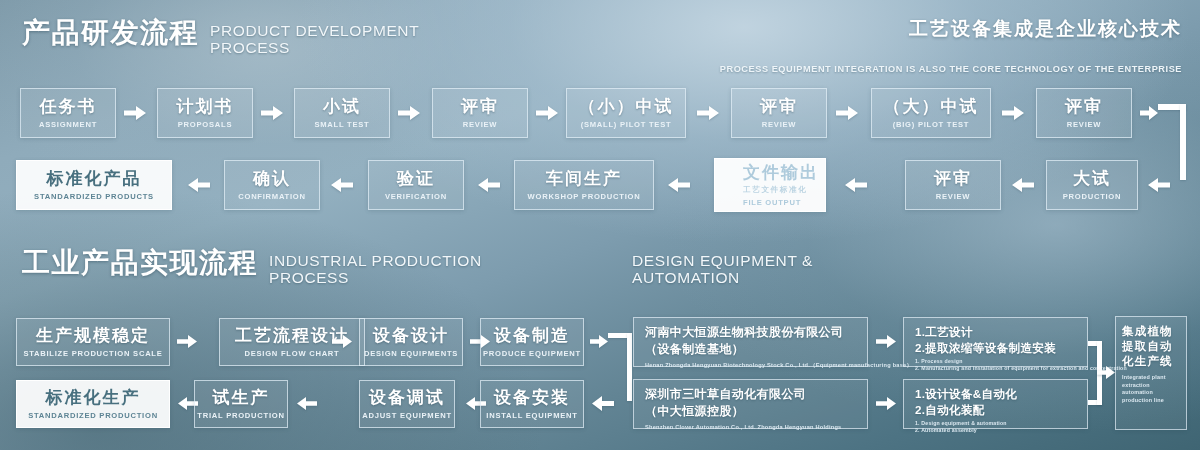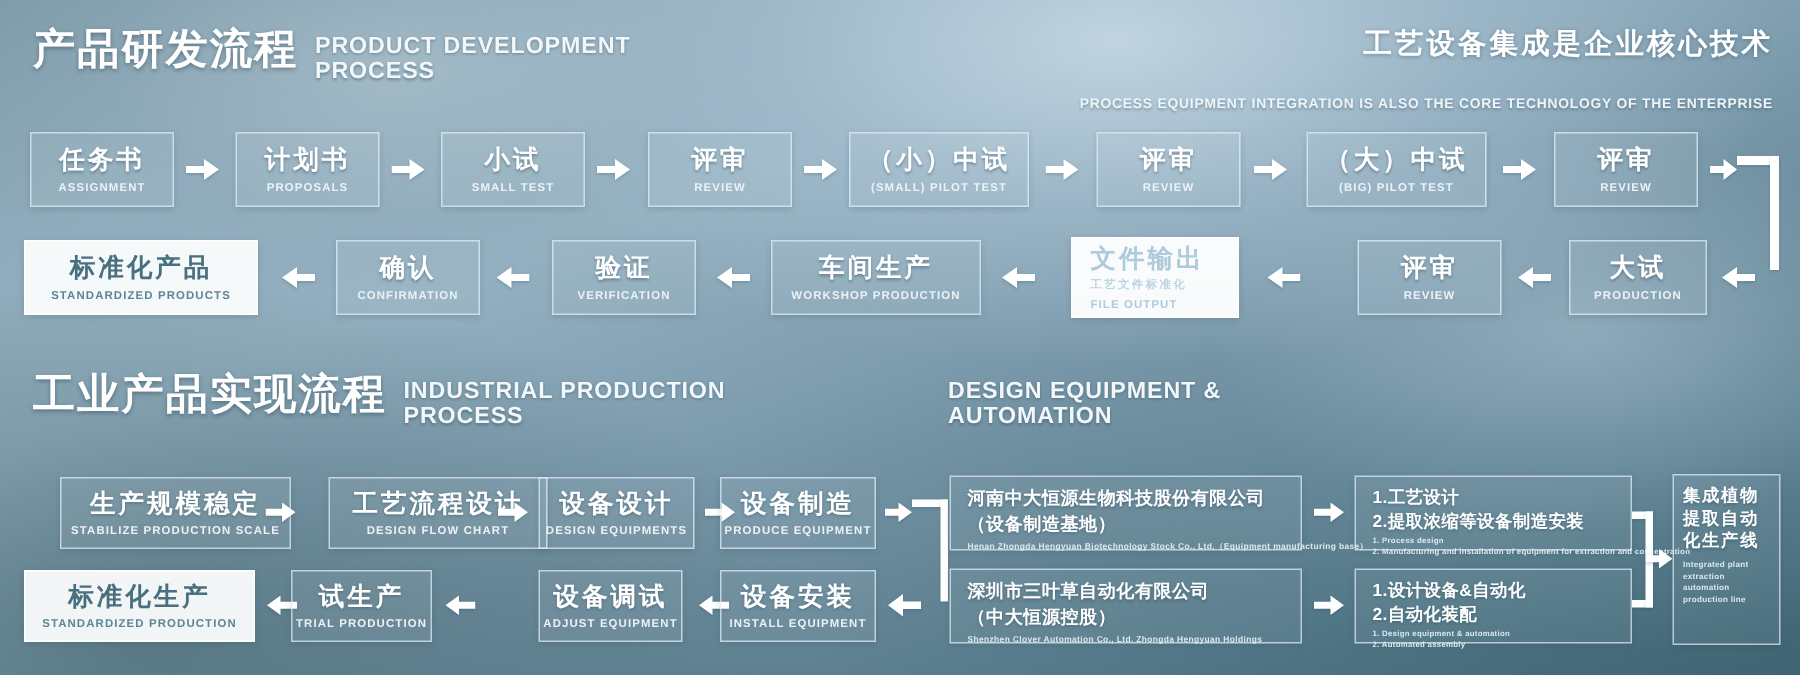--- a/index.html
+++ b/index.html
@@ -32,21 +32,21 @@
     font-size: 28px;
     font-weight: bold;
     letter-spacing: 1.5px;
     line-height: 30px;
     color: #ffffff;
     text-shadow: 0 1px 3px rgba(30,60,75,0.45);
     white-space: nowrap;
   }
   .heading .en {
     font-size: 15.5px;
-    font-weight: bold;
+    font-weight: normal;
     letter-spacing: 0.6px;
     line-height: 17px;
     color: #f2f7fa;
     padding-top: 4px;
     max-width: 250px;
     text-shadow: 0 1px 2px rgba(30,60,75,0.4);
   }
 
   #hdr-main { left: 22px; top: 18px; }
   #hdr-ipp  { left: 22px; top: 248px; }
@@ -299,21 +299,21 @@
   <div class="box" style="left:514px; top:160px; width:140px; height:50px;">
     <span class="cn">车间生产</span>
     <span class="en">WORKSHOP PRODUCTION</span>
   </div>
   <div class="arrow" style="left:668px; top:178px;">
     <svg width="22" height="14" viewBox="0 0 22 14">
         <path d="M22 4.6H10V0L0 7l10 7v-4.6h12z" fill="#ffffff"></path>
       </svg>
   </div>
 
-  <div class="box solid-light" style="left:714px; top:158px; width:112px; height:54px; align-items:flex-start; padding-left:12px;">
+  <div class="box solid-light" style="left:714px; top:158px; width:112px; height:54px; align-items:flex-start; padding-left:28px;">
     <span class="cn">文件输出</span>
     <span class="sub-cn">工艺文件标准化</span>
     <span class="en">FILE OUTPUT</span>
   </div>
   <div class="arrow" style="left:845px; top:178px;">
     <svg width="22" height="14" viewBox="0 0 22 14">
         <path d="M22 4.6H10V0L0 7l10 7v-4.6h12z" fill="#ffffff"></path>
       </svg>
   </div>
 
@@ -330,21 +330,21 @@
   <div class="box" style="left:1046px; top:160px; width:92px; height:50px;">
     <span class="cn">大试</span>
     <span class="en">PRODUCTION</span>
   </div>
   <div class="arrow" style="left:1148px; top:178px;">
     <svg width="22" height="14" viewBox="0 0 22 14">
         <path d="M22 4.6H10V0L0 7l10 7v-4.6h12z" fill="#ffffff"></path>
       </svg>
   </div>
 
-  <div class="box" style="left:16px; top:318px; width:154px; height:48px;margin-left:24px;">
+  <div class="box" style="left:16px; top:318px; width:154px; height:48px;">
     <span class="cn">生产规模稳定</span>
     <span class="en">STABILIZE PRODUCTION SCALE</span>
   </div>
   <div class="arrow" style="left:177px; top:335px;">
     <svg width="20" height="13" viewBox="0 0 20 13">
         <path d="M0 4.2h11V0l9 6.5-9 6.5V8.8H0z" fill="#ffffff"></path>
       </svg>
   </div>
 
   <div class="box" style="left:219px; top:318px; width:146px; height:48px;">

